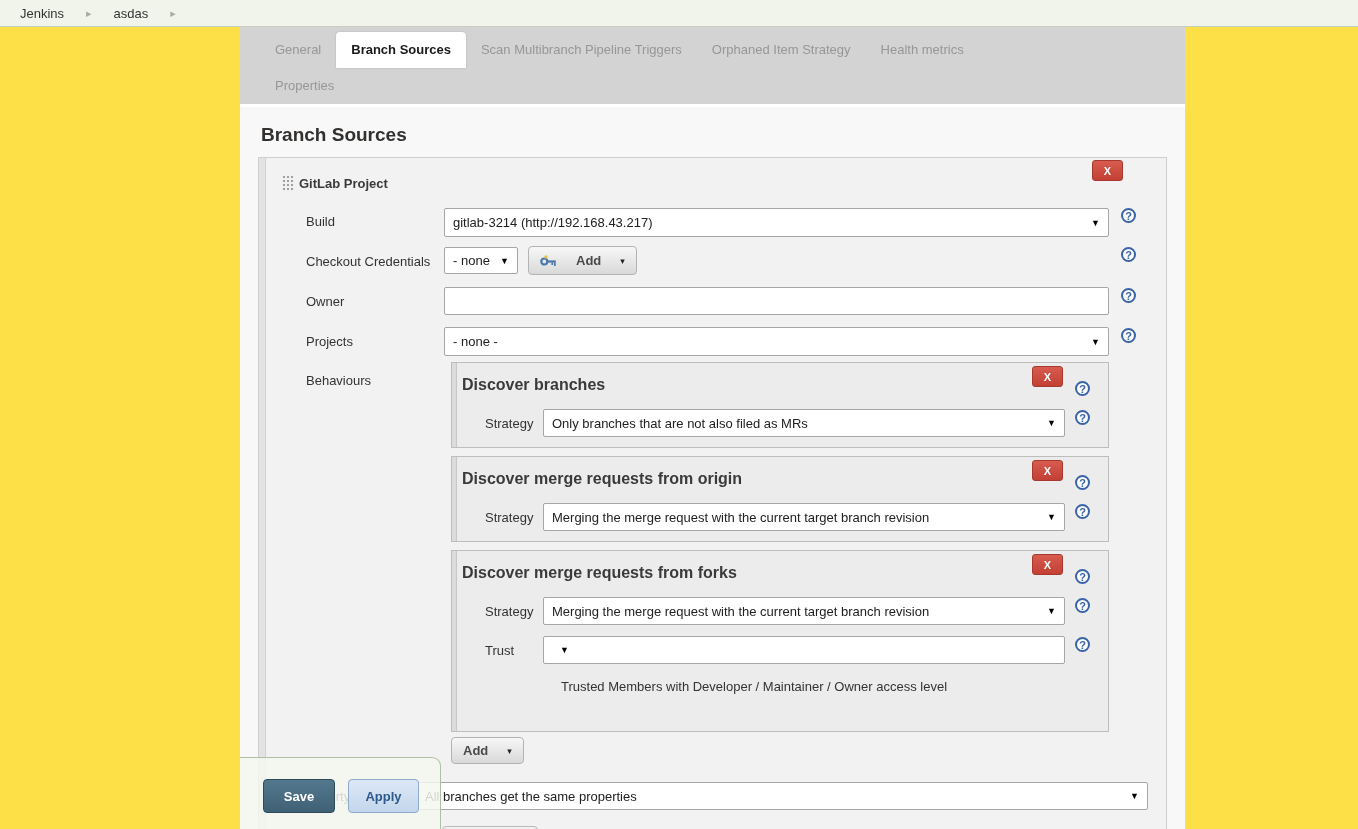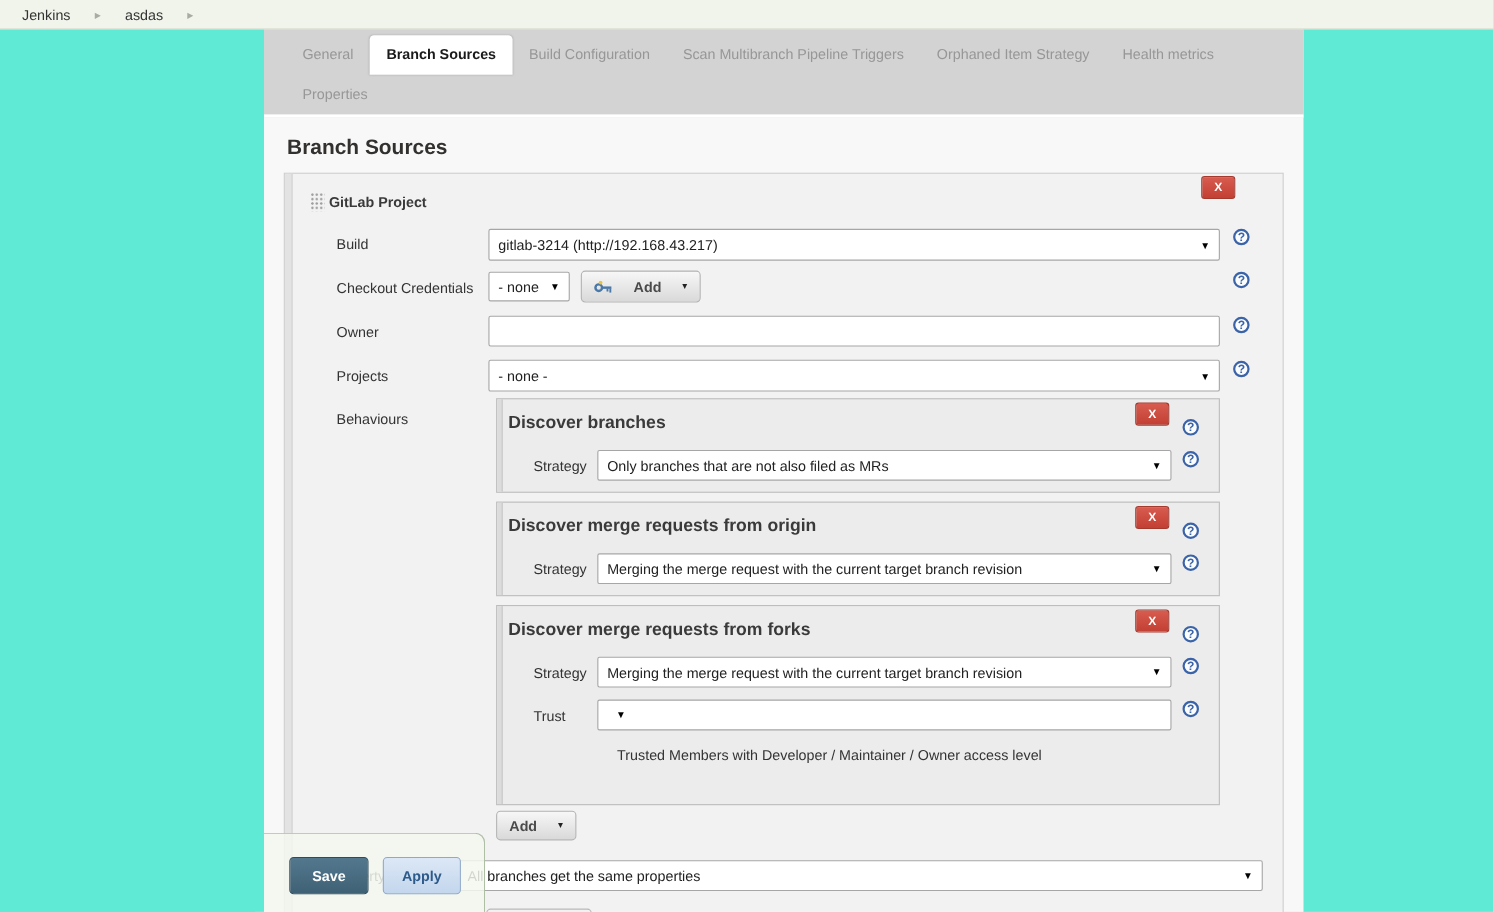--- a/index.html
+++ b/index.html
@@ -1,19 +1,19 @@
 <!DOCTYPE html>
 <html><head>
 <meta charset="utf-8">
 <style>
   * { margin:0; padding:0; box-sizing:border-box; }
   html,body { background:#fff; }
   .root {
     position:relative; width:1358px; height:829px; overflow:hidden;
-    font-family:"Liberation Sans","DejaVu Sans",sans-serif; background:#5eead4;
+    font-family:"Liberation Sans","DejaVu Sans",sans-serif; background:#fde047;
     color:#333; font-size:13px;
   }
   
   .crumb-bar {
     position:absolute; top:0; left:0; right:0; height:27px;
     background:#f1f4ea; border-bottom:1px solid #c9cec0;
     display:flex; align-items:center; padding-left:20px;
   }
   .crumb { color:#333; font-size:13px; cursor:pointer; }
   .crumb-arrow { color:#a9aca4; font-size:11px; margin:0 22px; }
@@ -115,21 +115,20 @@
     <span class="crumb">asdas</span>
     <span class="crumb-arrow">▸</span>
   </div>
 
   <div class="content">
 
     <div class="tabbar">
       <div class="tabrow">
         <div class="tab">General</div>
         <div class="tab active">Branch Sources</div>
-        <div class="tab">Build Configuration</div>
         <div class="tab">Scan Multibranch Pipeline Triggers</div>
         <div class="tab">Orphaned Item Strategy</div>
         <div class="tab">Health metrics</div>
       </div>
       <div class="tabrow">
         <div class="tab">Properties</div>
       </div>
     </div>
 
     <h1 class="page-title">Branch Sources</h1>

